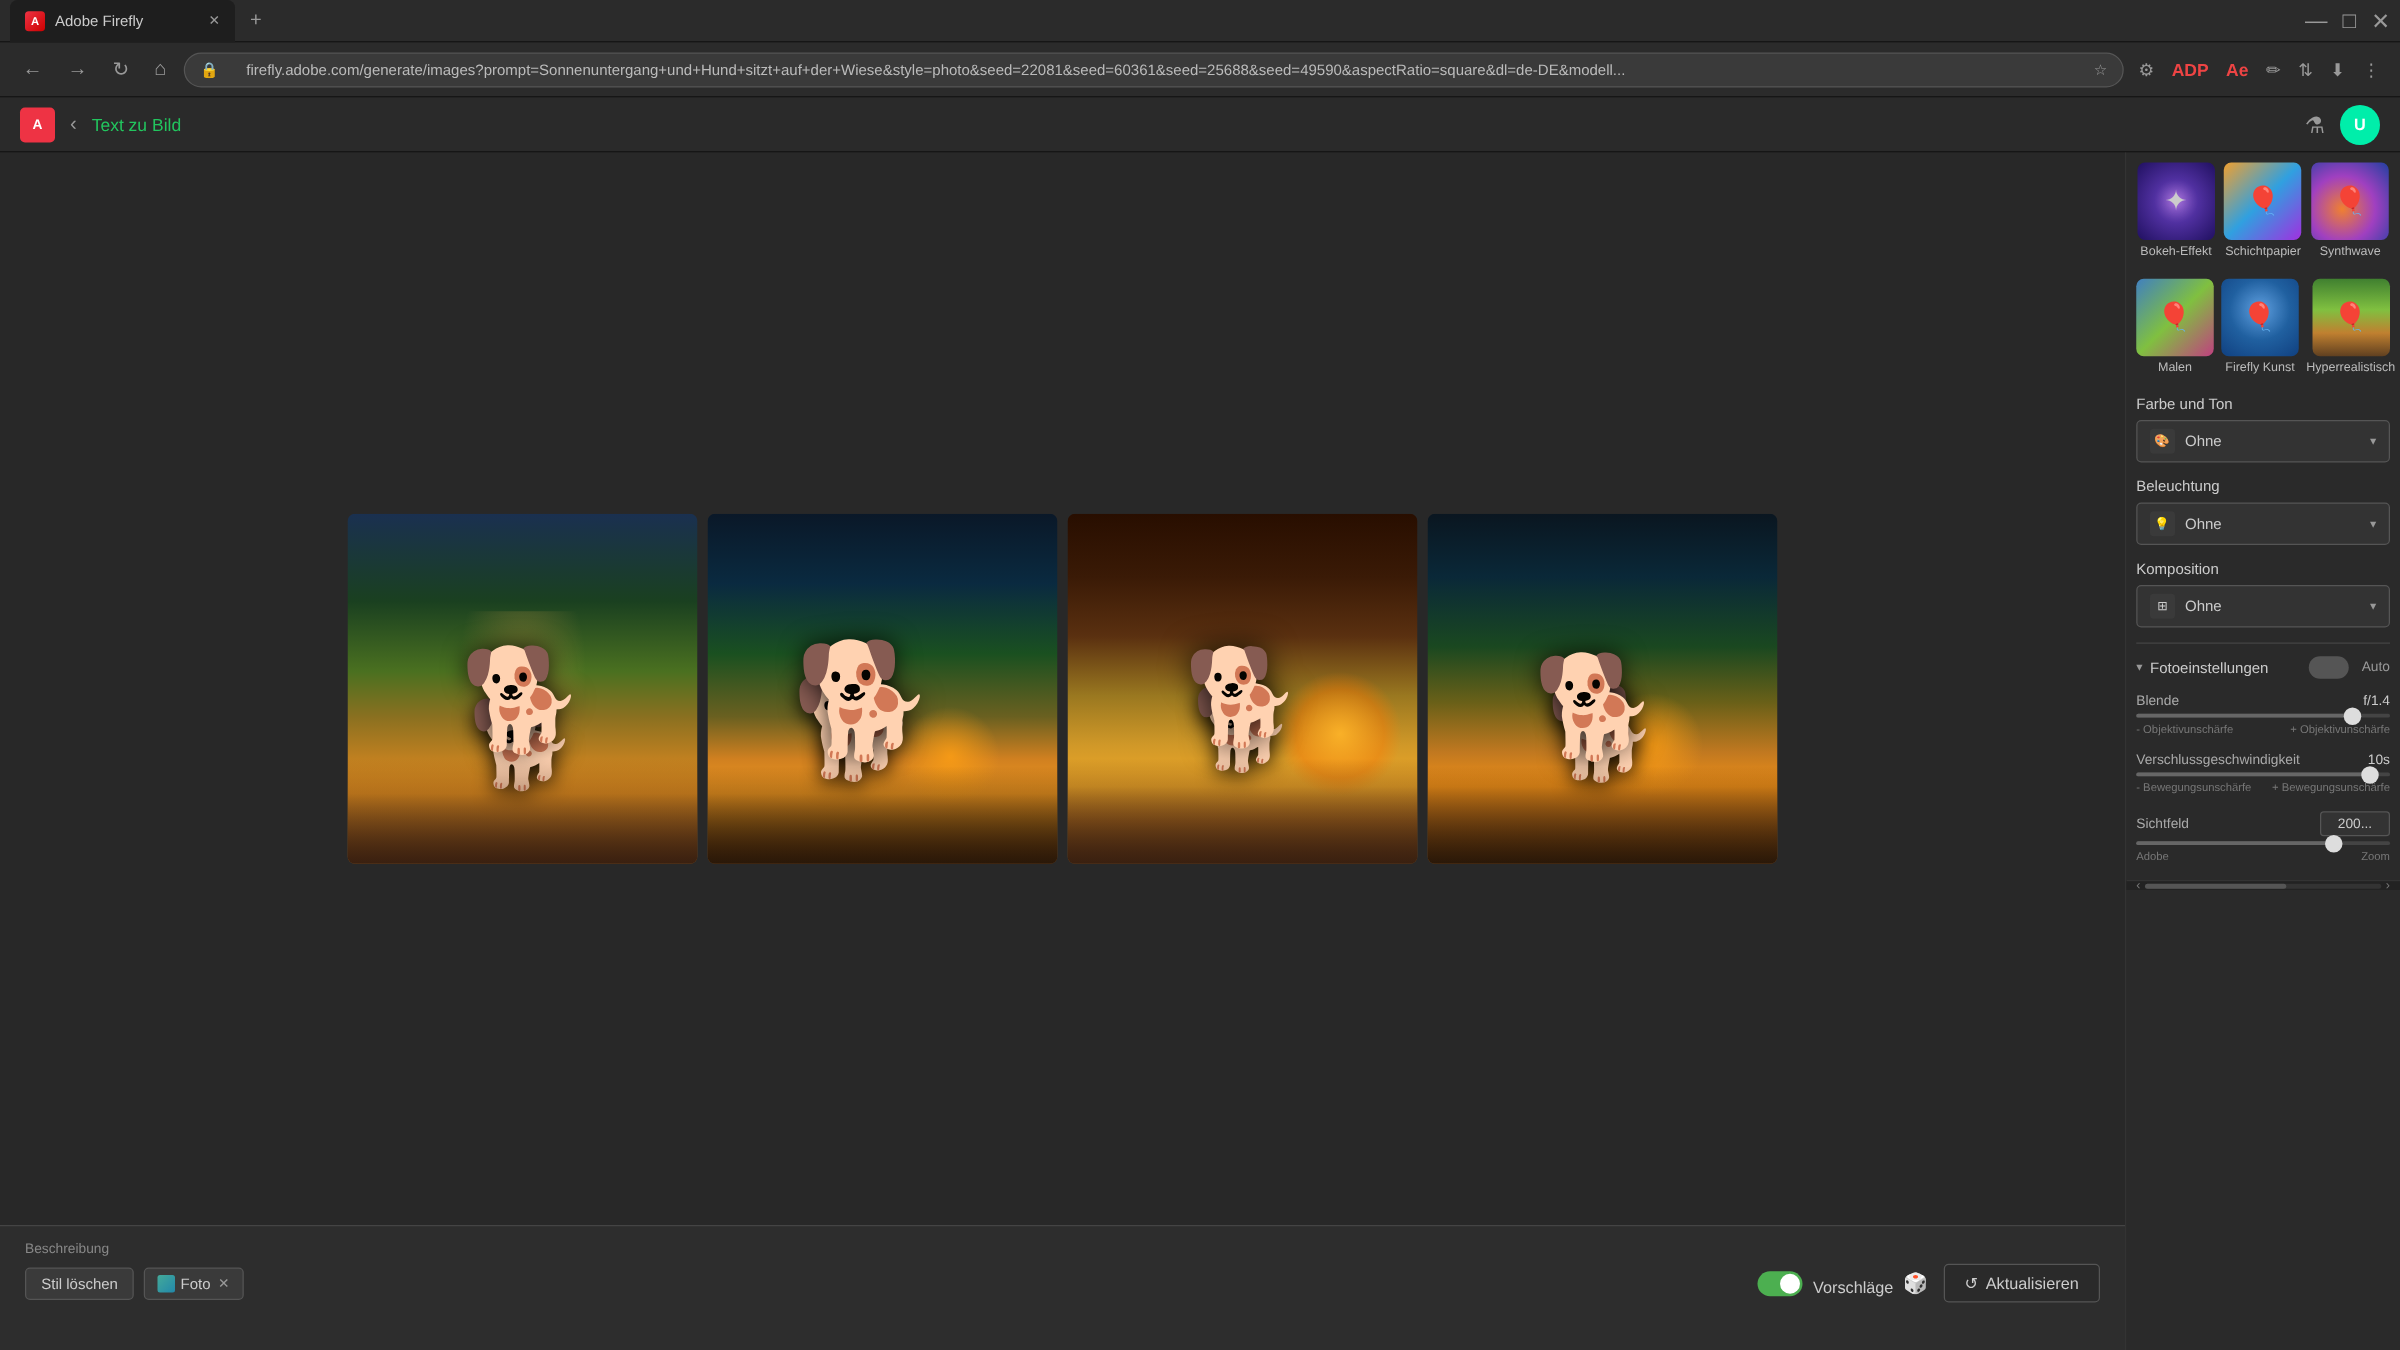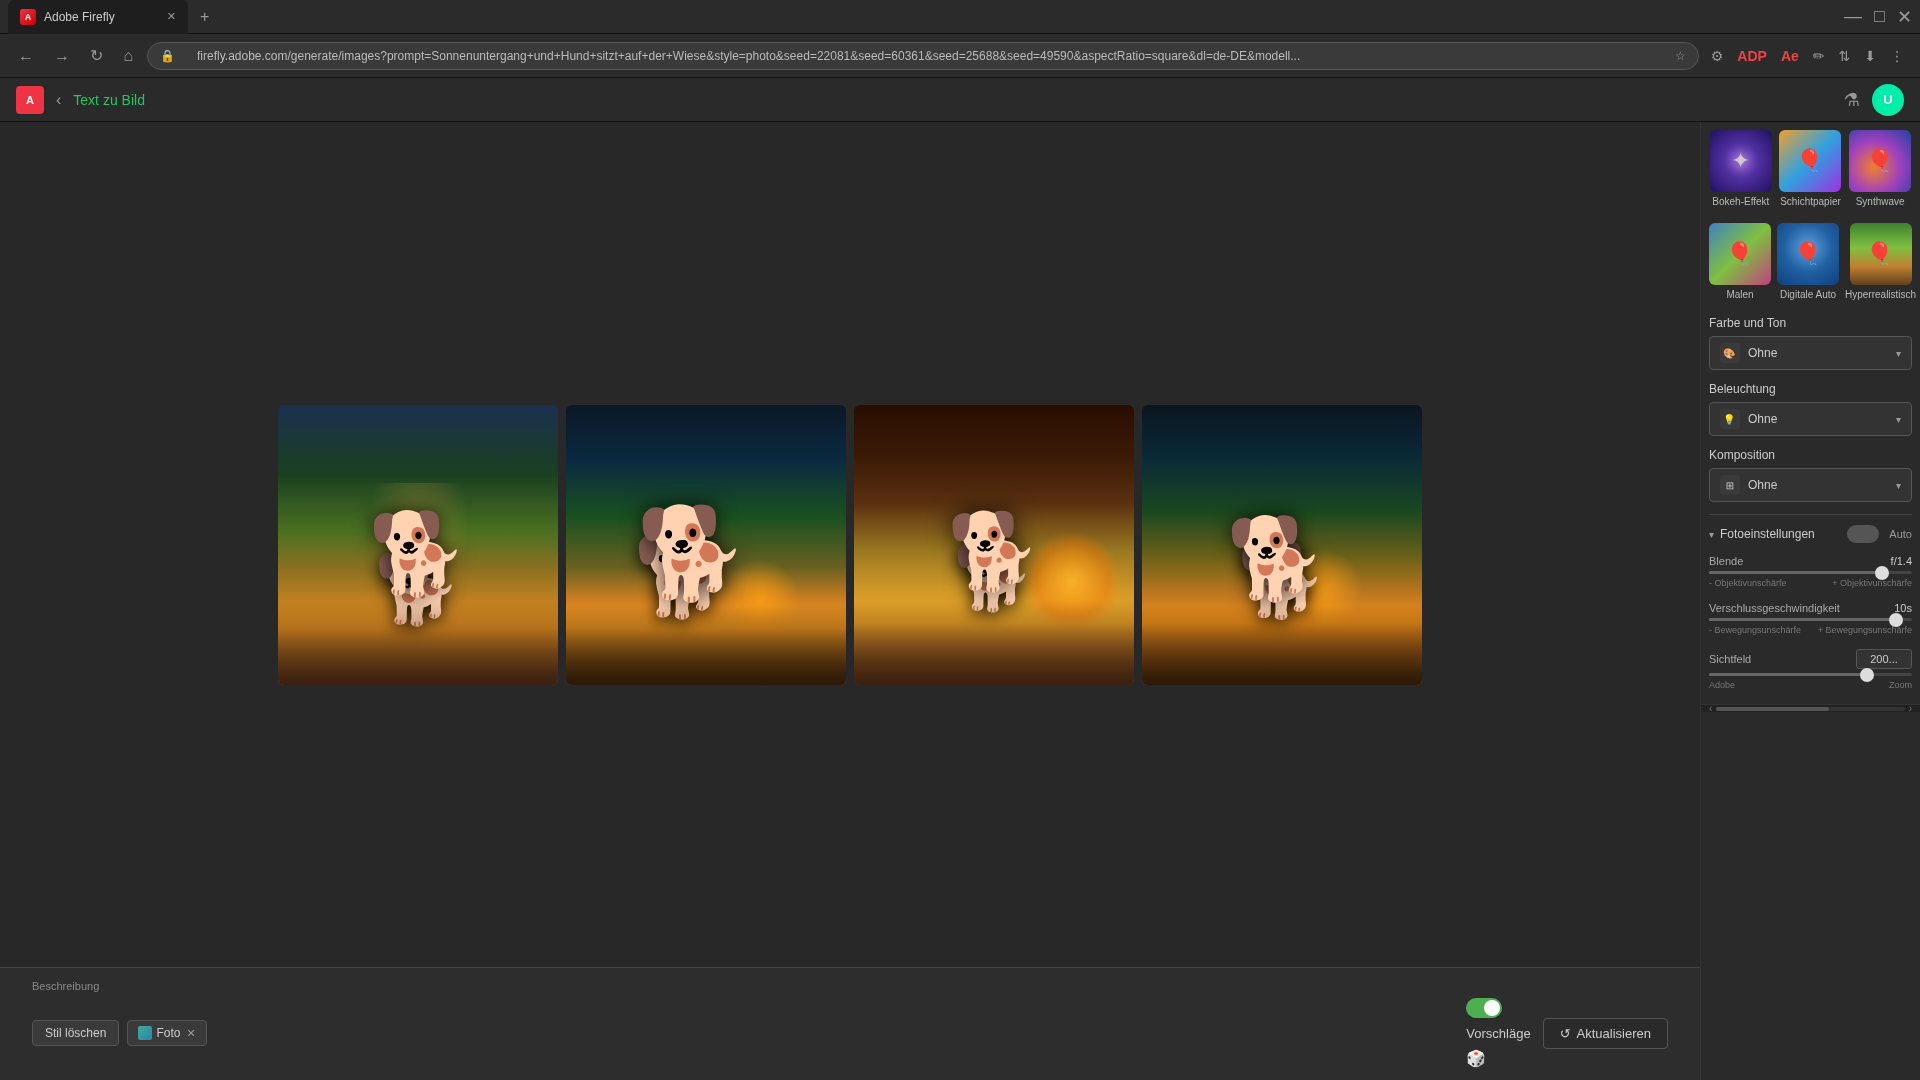--- a/index.html
+++ b/index.html
@@ -53,32 +53,32 @@
     .img4 { background: linear-gradient(180deg, #1a2a40 0%, #2a4a20 20%, #5a8a30 38%, #8a7a20 52%, #d08030 66%, #f09020 76%, #d07820 86%, #8a5020 100%); }
     .img4::after { content: '🐕'; font-size: 80px; position: absolute; bottom: 28%; left: 48%; transform: translateX(-50%); filter: drop-shadow(0 0 10px rgba(0,0,0,0.8)); }
 
     
     .img1 { background: radial-gradient(ellipse at 60% 55%, #f0a030 0%, #c07020 30%, #8a5a20 50%, #5a3a20 70%), linear-gradient(180deg, #1a3a60 0%, #2a5a80 30%, #4a8a40 55%, #8a7a30 70%, #c09030 80%, #f0a020 90%, #c07020 100%); }
     .img2 { background: radial-gradient(ellipse at 55% 60%, #f0a020 0%, #c07818 25%, #8a5a18 45%, #5a3a18 65%), linear-gradient(180deg, #0a1a30 0%, #1a3a60 30%, #2a6a30 55%, #7a6a20 70%, #d08020 82%, #f0a020 90%, #b07018 100%); }
     .img3 { background: radial-gradient(ellipse at 65% 50%, #f0b040 0%, #d09030 25%, #a07020 45%, #705020 65%), linear-gradient(180deg, #200800 0%, #3a1a08 20%, #5a3a18 40%, #9a7a28 60%, #d09030 75%, #f0a030 85%, #805020 100%); }
     .img4 { background: radial-gradient(ellipse at 50% 60%, #f08020 0%, #c07020 25%, #8a5020 45%, #5a3020 65%), linear-gradient(180deg, #0a1828 0%, #1a3050 25%, #2a5028 45%, #7a6818 62%, #c08028 76%, #f09020 86%, #b07018 100%); }
 
     
-    .prompt-area { background: #2d2d2d; border-top: 1px solid #444; padding: 12px 32px; min-height: 100px; }
+    .prompt-area { background: #2d2d2d; border-top: 1px solid #444; padding: 12px 20px; min-height: 100px; }
     .prompt-label { font-size: 11px; color: #888; margin-bottom: 6px; }
     .prompt-text { color: #ddd; font-size: 15px; margin-bottom: 10px; display: flex; align-items: center; gap: 8px; }
     .cursor { width: 2px; height: 20px; background: #ccc; animation: blink 1s step-end infinite; }
     @keyframes blink { 0%, 100% { opacity: 1; } 50% { opacity: 0; } }
     .prompt-actions { display: flex; align-items: center; gap: 8px; }
     .style-btn { background: #3a3a3a; border: 1px solid #555; color: #ccc; padding: 5px 12px; border-radius: 4px; font-size: 12px; cursor: pointer; }
     .foto-tag { background: #3a3a3a; border: 1px solid #555; color: #ccc; padding: 5px 10px; border-radius: 4px; font-size: 12px; cursor: pointer; display: flex; align-items: center; gap: 4px; }
     .tag-icon { width: 14px; height: 14px; background: linear-gradient(135deg, #4a9, #28a); border-radius: 2px; }
     .tag-close { color: #999; margin-left: 2px; font-size: 11px; cursor: pointer; }
     .prompt-right { margin-left: auto; display: flex; align-items: center; gap: 12px; }
-    .toggle-container { display: flex; align-items: flex-start; gap: 8px; flex-direction: column; }
+    .toggle-container { display: flex; align-items: flex-end; gap: 8px; }
     .toggle { width: 36px; height: 20px; background: #4caf50; border-radius: 10px; position: relative; cursor: pointer; }
     .toggle-knob { width: 16px; height: 16px; background: white; border-radius: 50%; position: absolute; top: 2px; right: 2px; }
     .dice-icon { color: #999; font-size: 16px; cursor: pointer; }
     .update-btn { background: #2a2a2a; border: 1px solid #555; color: #ccc; padding: 7px 16px; border-radius: 4px; font-size: 13px; cursor: pointer; display: flex; align-items: center; gap: 6px; }
 
     
     .right-sidebar { width: 220px; background: #2a2a2a; border-left: 1px solid #333; overflow-y: auto; padding: 8px 0; }
     .sidebar-scroll { padding: 0 8px; }
 
     
@@ -275,21 +275,21 @@
           <div class="style-thumb" style="background: linear-gradient(135deg, #4080c0 0%, #80c040 50%, #c04080 100%); position:relative; display:flex; align-items:center; justify-content:center;">
             <span style="font-size:22px;">🎈</span>
           </div>
           <span class="style-label">Malen</span>
         </div>
 
         <div class="style-item">
           <div class="style-thumb" style="background: radial-gradient(circle at 50% 40%, #60a0e0 0%, #2060a0 50%, #104080 100%); position:relative; display:flex; align-items:center; justify-content:center;">
             <span style="font-size:22px;">🎈</span>
           </div>
-          <span class="style-label">Digitale Auto</span>
+          <span class="style-label">Firefly Kunst</span>
         </div>
 
         <div class="style-item">
           <div class="style-thumb" style="background: linear-gradient(180deg, #408030 0%, #80c040 40%, #c08030 70%, #604020 100%); position:relative; display:flex; align-items:center; justify-content:center;">
             <span style="font-size:22px;">🎈</span>
           </div>
           <span class="style-label">Hyperrealistisch</span>
         </div>
 
       </div>

